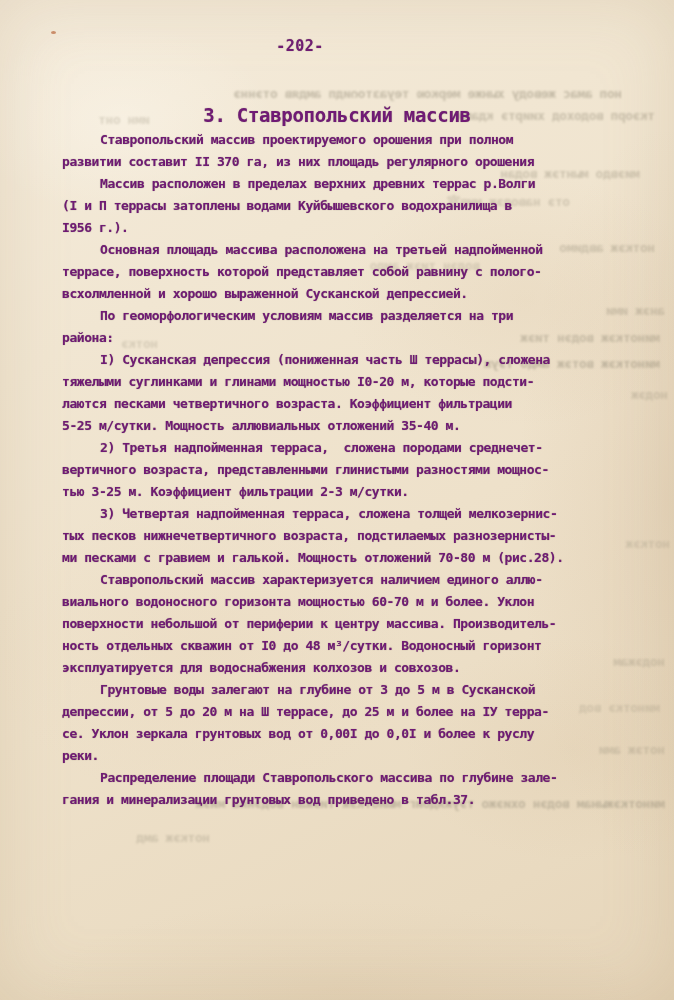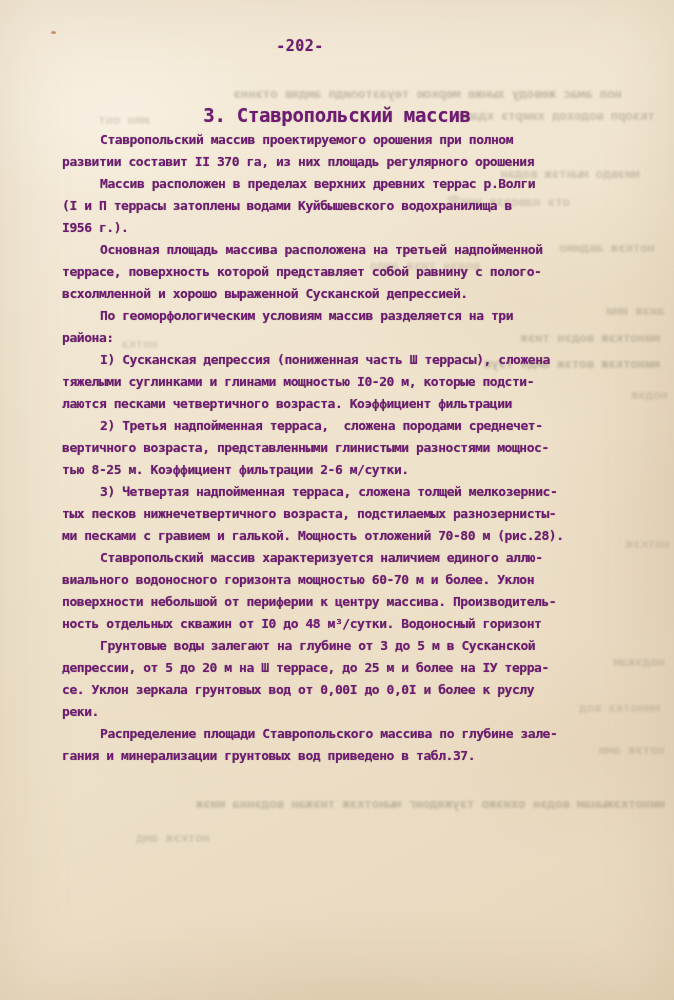--- a/index.html
+++ b/index.html
@@ -90,30 +90,32 @@
   <div class="line">(I и П террасы затоплены водами Куйбышевского водохранилища в</div>
   <div class="line">I956 г.).</div>
   <div class="line ind">Основная площадь массива расположена на третьей надпойменной</div>
   <div class="line">террасе, поверхность которой представляет собой равнину с полого-</div>
   <div class="line">всхолмленной и хорошо выраженной Сусканской депрессией.</div>
   <div class="line ind">По геоморфологическим условиям массив разделяется на три</div>
   <div class="line">района:</div>
   <div class="line ind">I) Сусканская депрессия (пониженная часть Ш террасы), сложена</div>
   <div class="line">тяжелыми суглинками и глинами мощностью I0-20 м, которые подсти-</div>
   <div class="line">лаются песками четвертичного возраста. Коэффициент фильтрации</div>
+  <div class="line">5-25 м/сутки. Мощность аллювиальных отложений 35-40 м.</div>
   <div class="line ind">2) Третья надпойменная терраса,  сложена породами среднечет-</div>
   <div class="line">вертичного возраста, представленными глинистыми разностями мощнос-</div>
-  <div class="line">тью 8-25 м. Коэффициент фильтрации 2-6 м/сутки.</div>
+  <div class="line">тью 3-25 м. Коэффициент фильтрации 2-3 м/сутки.</div>
   <div class="line ind">3) Четвертая надпойменная терраса, сложена толщей мелкозернис-</div>
   <div class="line">тых песков нижнечетвертичного возраста, подстилаемых разнозернисты-</div>
   <div class="line">ми песками с гравием и галькой. Мощность отложений 70-80 м (рис.28).</div>
   <div class="line ind">Ставропольский массив характеризуется наличием единого аллю-</div>
   <div class="line">виального водоносного горизонта мощностью 60-70 м и более. Уклон</div>
   <div class="line">поверхности небольшой от периферии к центру массива. Производитель-</div>
   <div class="line">ность отдельных скважин от I0 до 48 м³/сутки. Водоносный горизонт</div>
+  <div class="line">эксплуатируется для водоснабжения колхозов и совхозов.</div>
   <div class="line ind">Грунтовые воды залегают на глубине от 3 до 5 м в Сусканской</div>
   <div class="line">депрессии, от 5 до 20 м на Ш террасе, до 25 м и более на IУ терра-</div>
   <div class="line">се. Уклон зеркала грунтовых вод от 0,00I до 0,0I и более к руслу</div>
   <div class="line">реки.</div>
   <div class="line ind">Распределение площади Ставропольского массива по глубине зале-</div>
   <div class="line">гания и минерализации грунтовых вод приведено в табл.37.</div>
 </div>
 
 <div class="speck"></div>
 <div class="vignette"></div>

